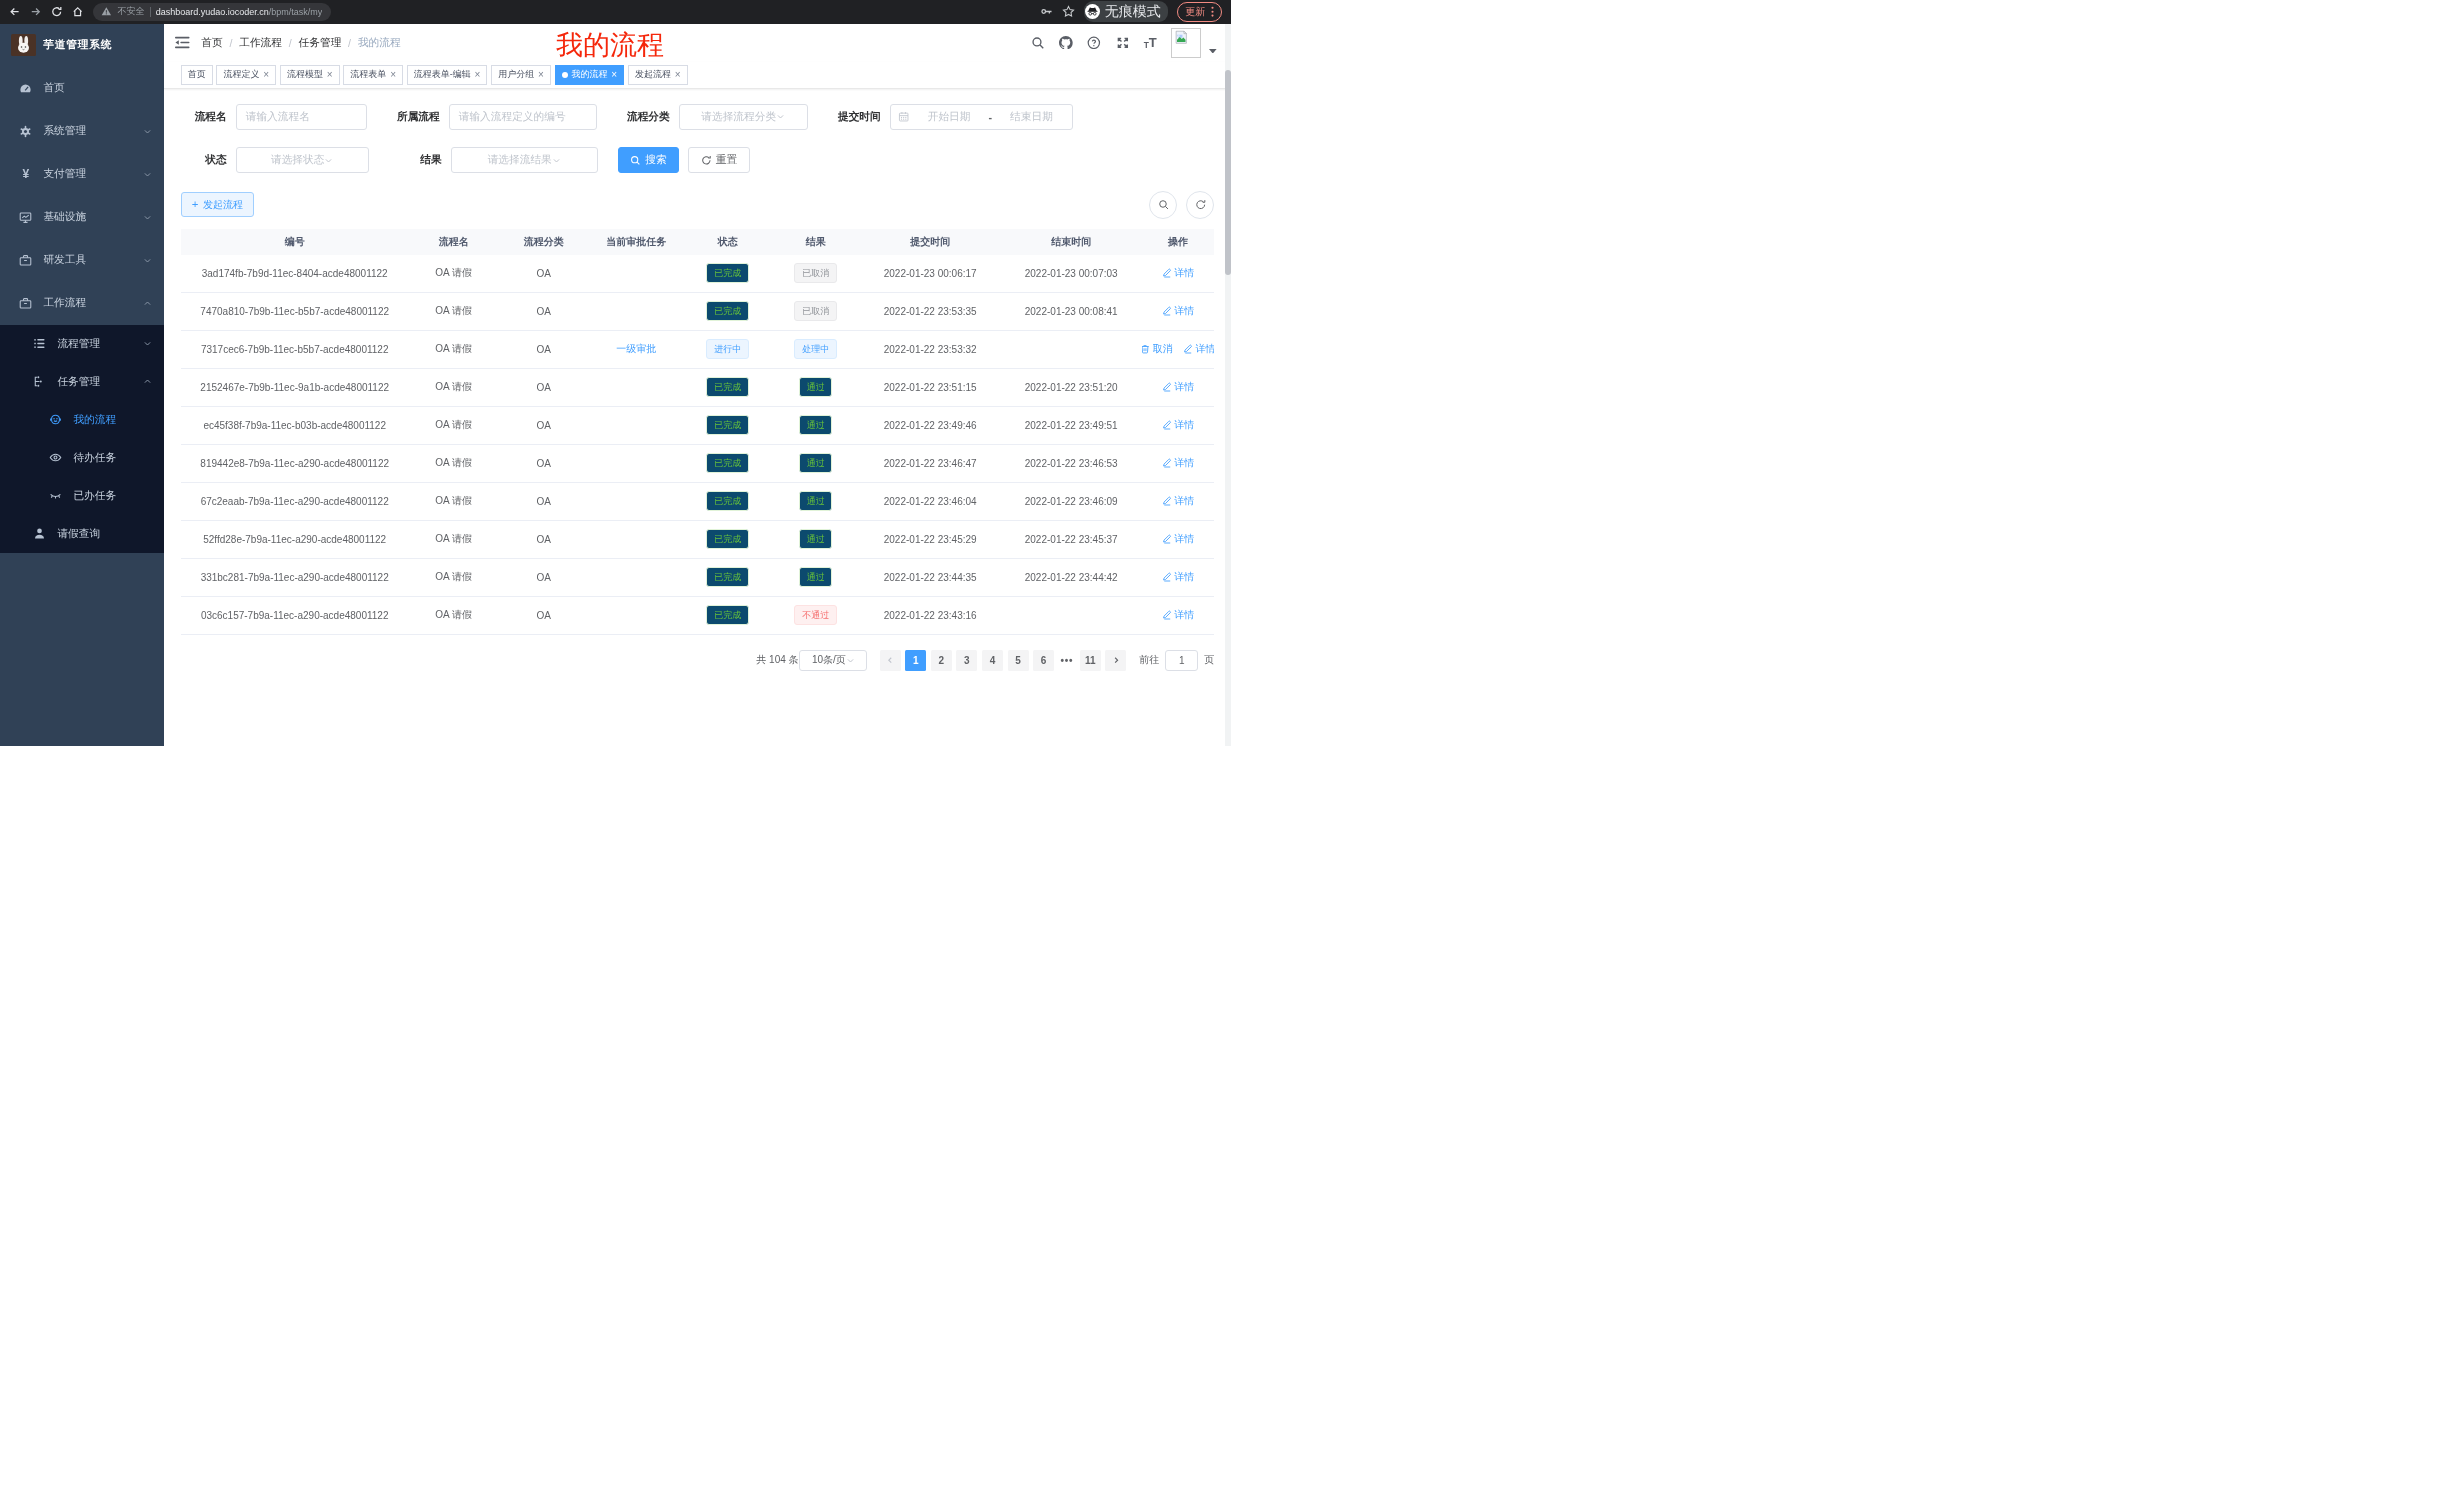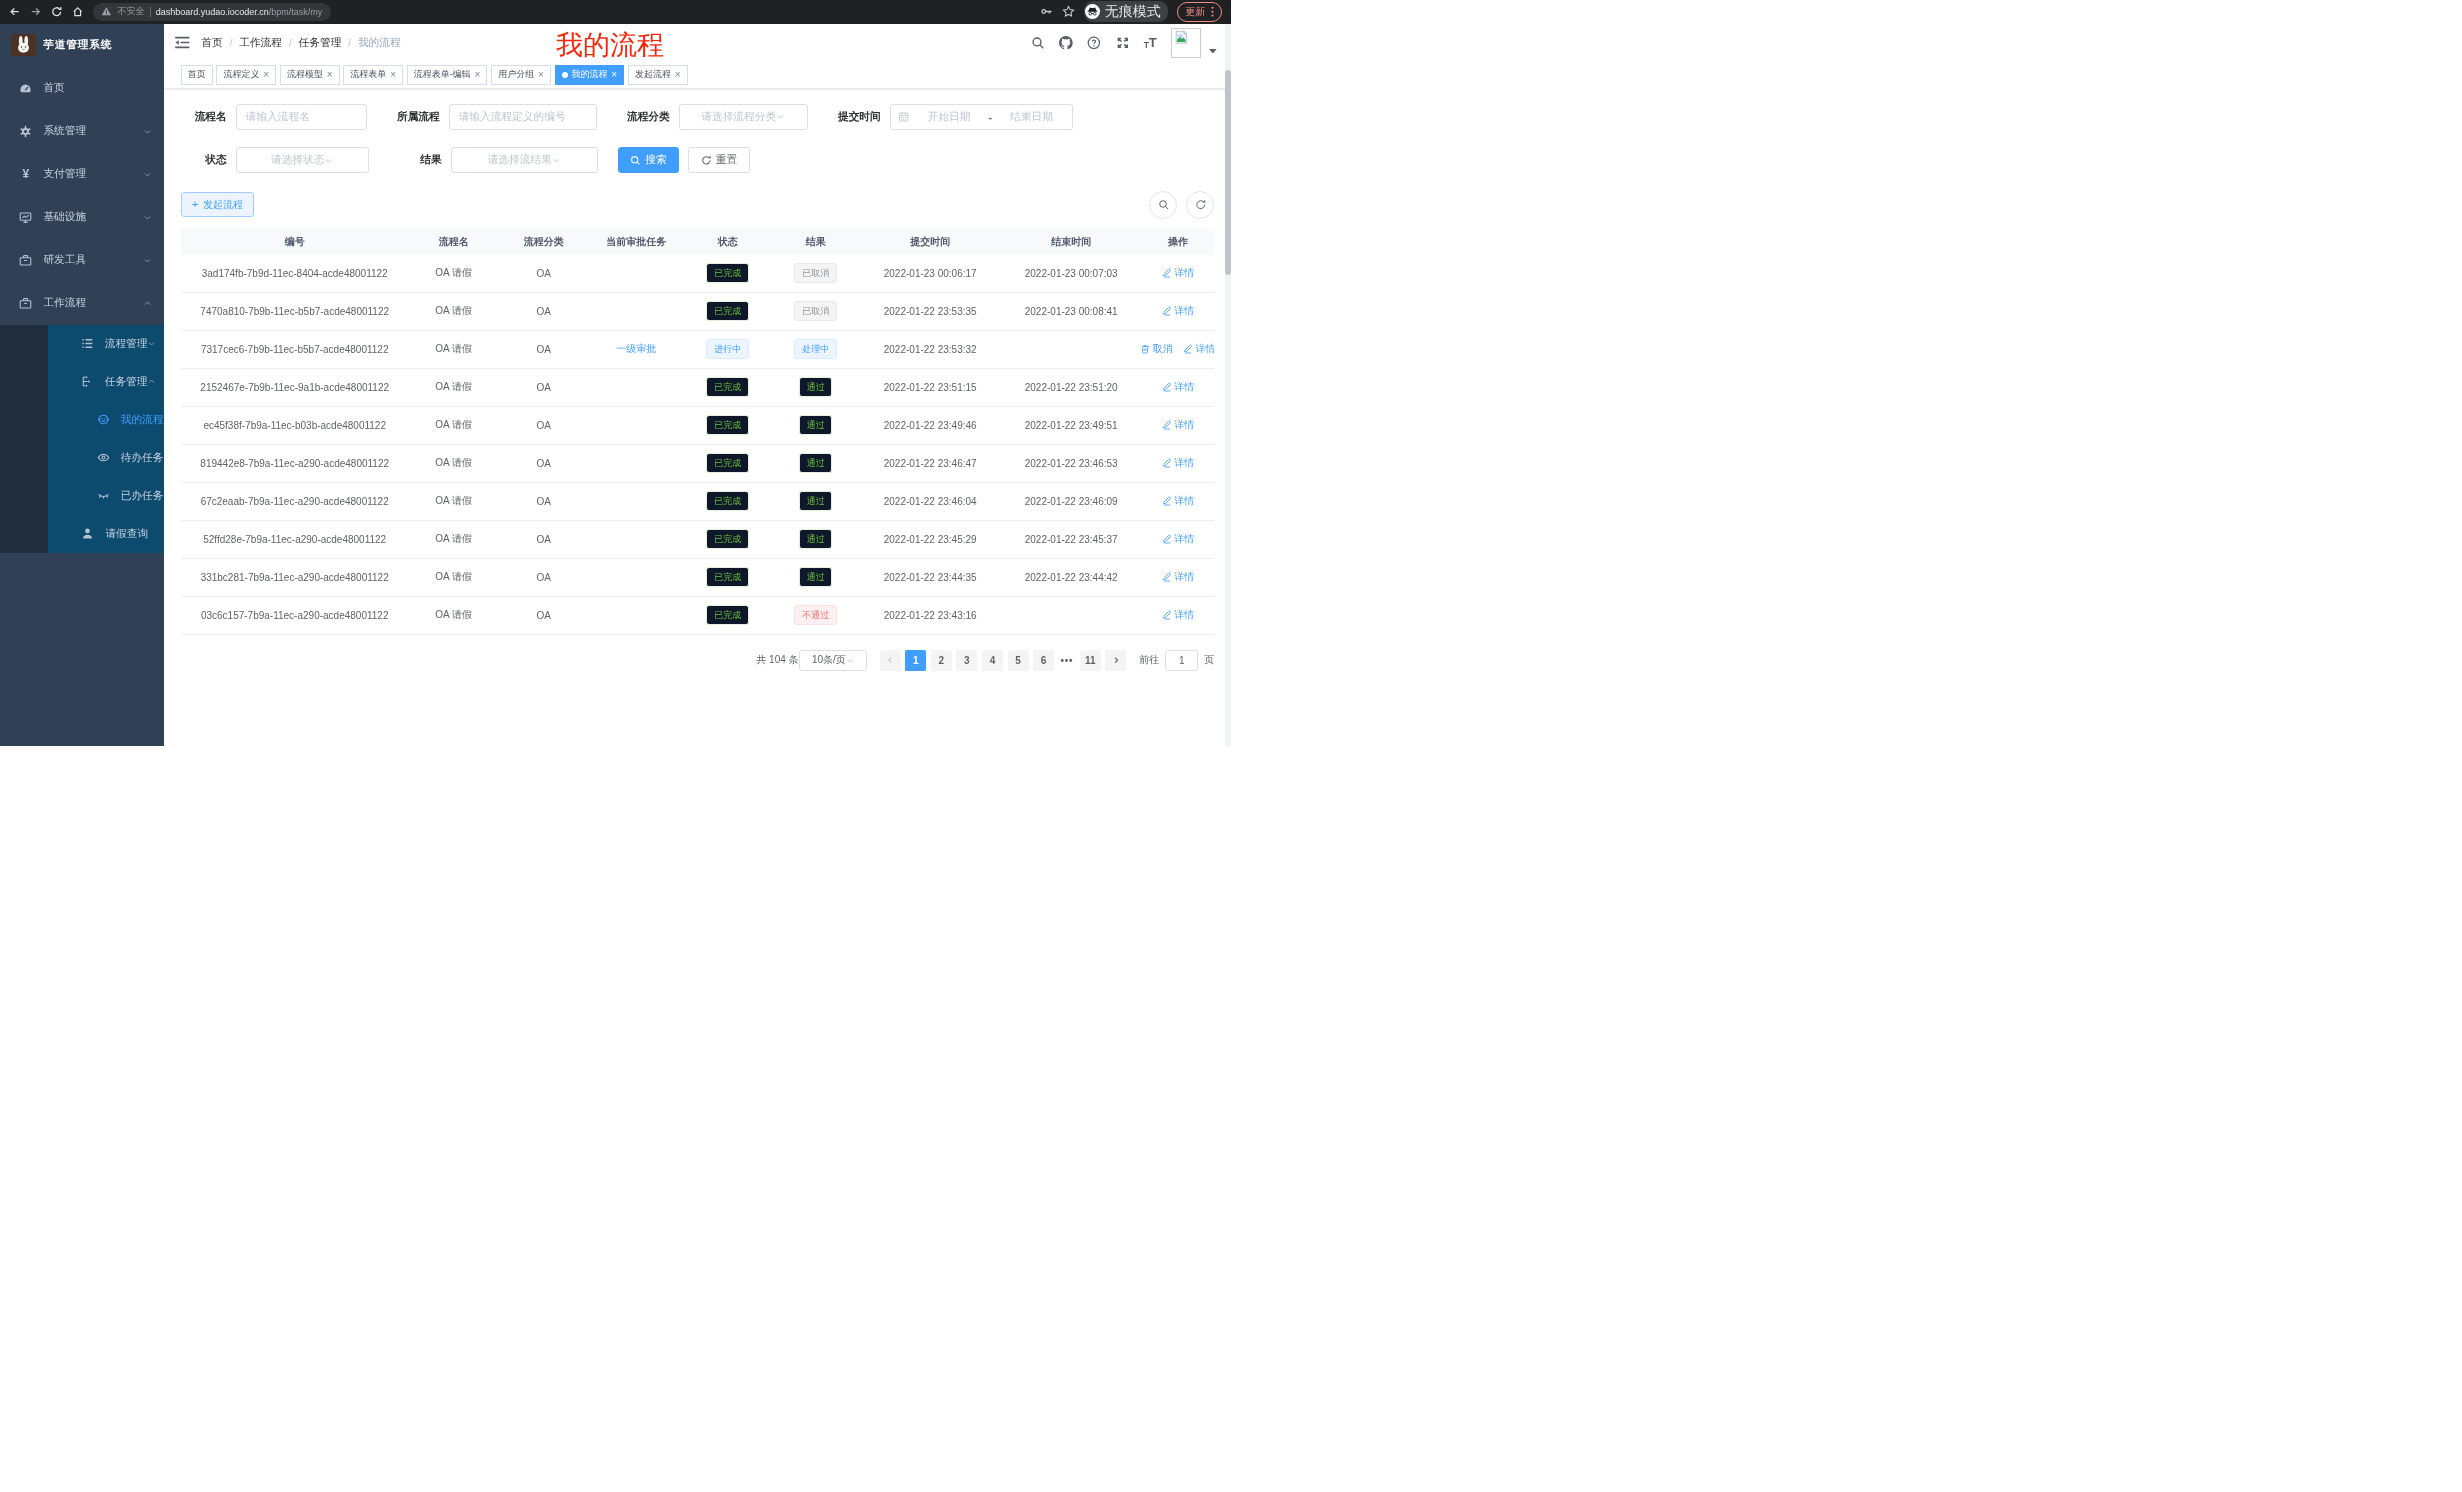--- a/index.html
+++ b/index.html
@@ -27,21 +27,21 @@
   .app{display:flex;height:723px;}
   .sidebar{width:164px;background:#304156;flex-shrink:0;overflow:hidden;}
   .logo-row{height:43px;display:flex;align-items:center;padding:0 10.7px;cursor:pointer;}
   .app-title{color:#fff;font-size:10.7px;font-weight:700;margin-left:7.6px;letter-spacing:0.8px;white-space:nowrap;}
   .menu-item{height:43px;display:flex;align-items:center;padding:0 12px 0 19px;font-size:10.7px;color:#c9d3df;cursor:pointer;white-space:nowrap;}
   .menu-item .m-icon{width:13.7px;height:13.7px;margin-right:10.7px;color:#b6c2d2;display:flex;align-items:center;justify-content:center;}
   .menu-item .m-icon svg{width:13px;height:13px;}
   .menu-item .chevron{margin-left:auto;color:#8b98a9;display:flex;}
   .menu-item .chevron svg{width:9px;height:9px;}
   .submenu{background:#1f2d3d;}
-  .submenu .menu-item{height:38px;background:#0c4a6e;margin-left:48px;}
+  .submenu .menu-item{height:38px;background:#0f172a;}
   .menu-item.lvl1{padding-left:33px;}
   .menu-item.lvl2{padding-left:49px;}
   .menu-item.active, .menu-item.active .m-icon{color:#409eff;}
   .yen{font-size:12px;font-weight:700;line-height:1;}
 
   .main{flex:1;min-width:0;display:flex;flex-direction:column;background:#fff;position:relative;}
 
   
   .navbar{height:38px;display:flex;align-items:center;padding:0 11.4px;background:#fff;}
   .hamburger{color:#5a5e66;cursor:pointer;display:flex;}
@@ -99,21 +99,21 @@
   .circle-btn{width:26px;height:26px;border-radius:50%;border:0.8px solid #e0e5ec;display:flex;align-items:center;justify-content:center;color:#606266;background:#fff;cursor:pointer;}
   .circle-btn svg{width:11.4px;height:11.4px;}
 
   
   .table{width:100%;}
   .thead{display:flex;height:26px;align-items:center;background:#f8f9fb;color:#515a6e;font-weight:700;font-size:10px;}
   .tr{display:flex;height:37px;align-items:center;border-bottom:0.8px solid #ebeef5;font-size:10px;color:#606266;}
   .cell{display:flex;align-items:center;justify-content:center;box-sizing:border-box;overflow:hidden;white-space:nowrap;}
   .c0{width:228px;}.c1{width:90px;}.c2{width:90px;}.c3{width:95px;}.c4{width:88px;}.c5{width:88px;}.c6{width:141px;}.c7{width:141px;}.c8{flex:1;}
   .tag{display:inline-flex;align-items:center;height:20px;box-sizing:border-box;padding:0 6.8px;border-radius:3px;font-size:9px;border:0.8px solid transparent;}
-  .tag.success{color:#67c23a;background:#0f172a;border-color:#e1f3d8;}
+  .tag.success{color:#67c23a;background:#0c4a6e;border-color:#e1f3d8;}
   .tag.info{color:#909399;background:#f4f4f5;border-color:#e9e9eb;}
   .tag.primary{color:#409eff;background:#ecf5ff;border-color:#d9ecff;}
   .tag.danger{color:#f56c6c;background:#fef0f0;border-color:#fde2e2;}
   .link{color:#409eff;display:inline-flex;align-items:center;gap:2.3px;font-size:10px;cursor:pointer;margin:0 5.3px;white-space:nowrap;}
   .link svg{width:10px;height:10px;}
   .task-link{color:#409eff;cursor:pointer;}
 
   
   .pagination{display:flex;align-items:center;justify-content:flex-end;margin-top:15px;color:#606266;font-size:10px;}
   .total{margin-right:0;white-space:nowrap;}

